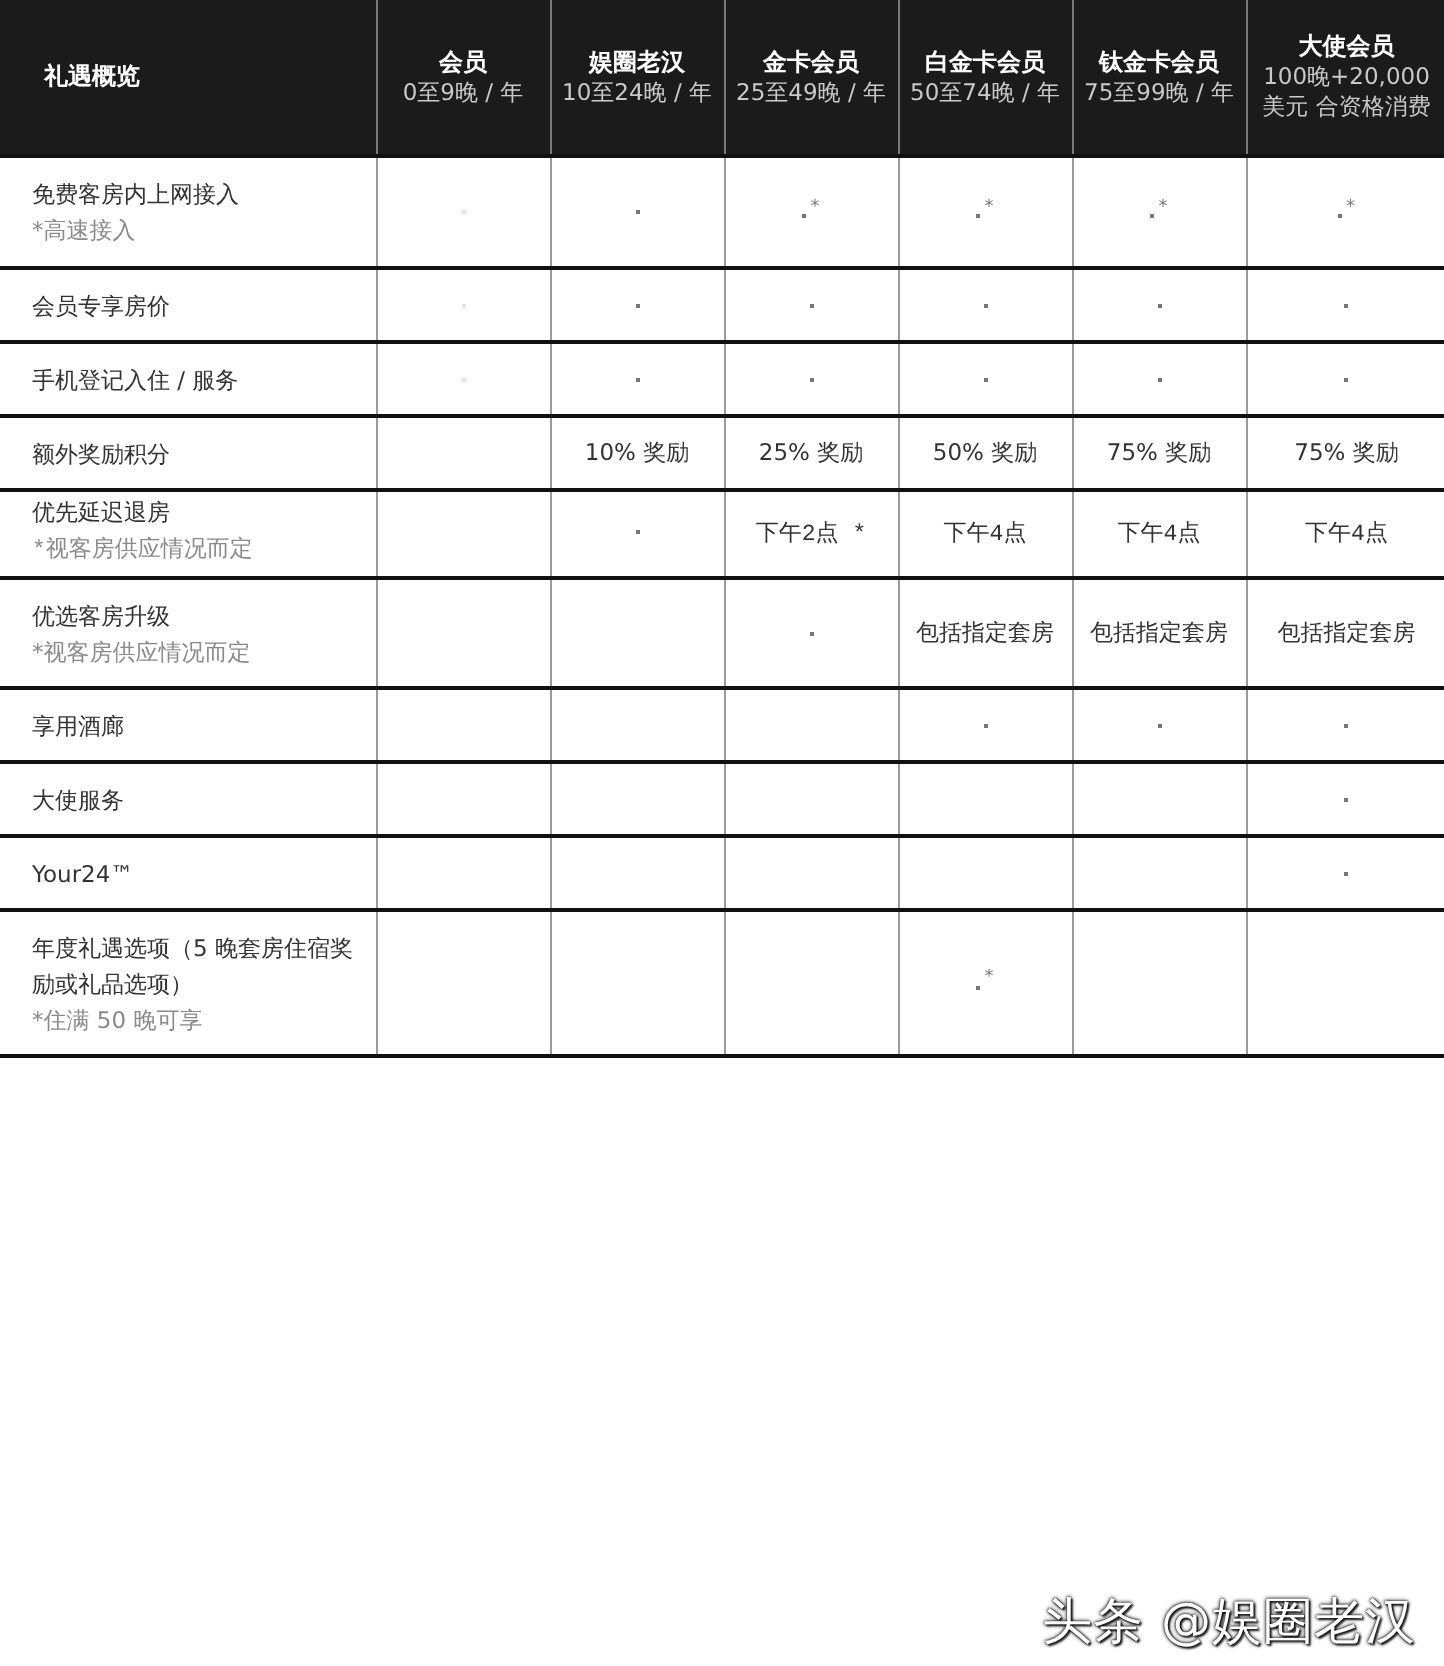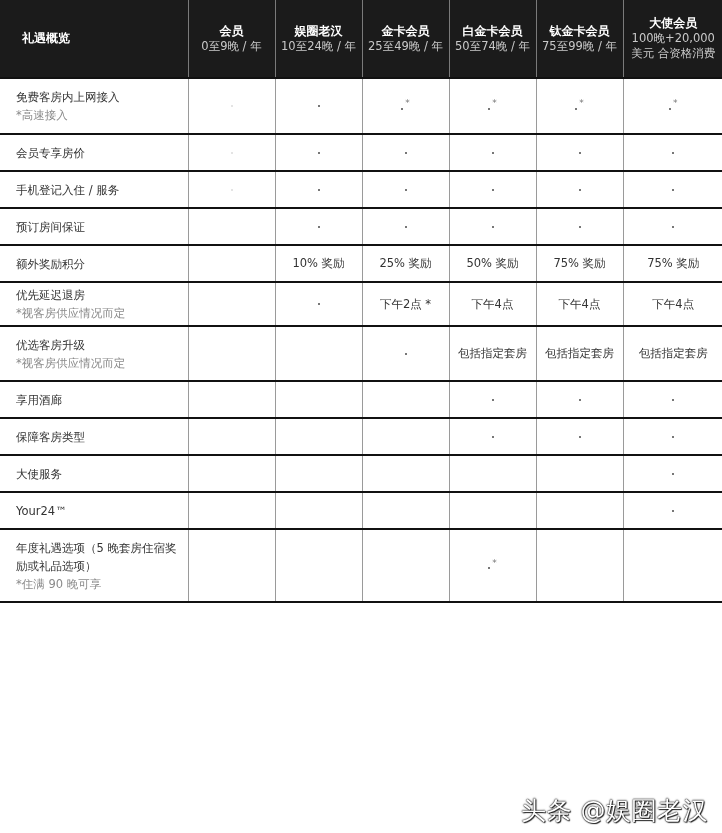--- a/index.html
+++ b/index.html
@@ -100,41 +100,30 @@
         </td>
         <td><span class="dot faint"></span></td>
         <td><span class="dot"></span></td>
         <td><span class="dot"></span></td>
         <td><span class="dot"></span></td>
         <td><span class="dot"></span></td>
         <td><span class="dot"></span></td>
       </tr>
       <tr style="height: 37px;">
         <td class="label">
-          <span class="feat">预订房间保证</span>
-        </td>
-        <td></td>
-        <td><span class="dot"></span></td>
-        <td><span class="dot"></span></td>
-        <td><span class="dot"></span></td>
-        <td><span class="dot"></span></td>
-        <td><span class="dot"></span></td>
-      </tr>
-      <tr style="height: 37px;">
-        <td class="label">
           <span class="feat">额外奖励积分</span>
         </td>
         <td></td>
         <td><span>10% 奖励</span></td>
         <td><span>25% 奖励</span></td>
         <td><span>50% 奖励</span></td>
         <td><span>75% 奖励</span></td>
         <td><span>75% 奖励</span></td>
       </tr>
-      <tr style="height: 42px;">
+      <tr style="height: 42px; font-family: Liberation Mono, monospace;">
         <td class="label">
           <span class="feat">优先延迟退房</span>
           <span class="note">*视客房供应情况而定</span>
         </td>
         <td></td>
         <td><span class="dot"></span></td>
         <td><span>下午2点 *</span></td>
         <td><span>下午4点</span></td>
         <td><span>下午4点</span></td>
         <td><span>下午4点</span></td>
@@ -157,31 +146,20 @@
         </td>
         <td></td>
         <td></td>
         <td></td>
         <td><span class="dot"></span></td>
         <td><span class="dot"></span></td>
         <td><span class="dot"></span></td>
       </tr>
       <tr style="height: 37px;">
         <td class="label">
-          <span class="feat">保障客房类型</span>
-        </td>
-        <td></td>
-        <td></td>
-        <td></td>
-        <td><span class="dot"></span></td>
-        <td><span class="dot"></span></td>
-        <td><span class="dot"></span></td>
-      </tr>
-      <tr style="height: 37px;">
-        <td class="label">
           <span class="feat">大使服务</span>
         </td>
         <td></td>
         <td></td>
         <td></td>
         <td></td>
         <td></td>
         <td><span class="dot"></span></td>
       </tr>
       <tr style="height: 37px;">
@@ -191,21 +169,21 @@
         <td></td>
         <td></td>
         <td></td>
         <td></td>
         <td></td>
         <td><span class="dot"></span></td>
       </tr>
       <tr style="height: 73px; padding-left: 47px;">
         <td class="label">
           <span class="feat">年度礼遇选项（5 晚套房住宿奖励或礼品选项）</span>
-          <span class="note">*住满 90 晚可享</span>
+          <span class="note">*住满 50 晚可享</span>
         </td>
         <td></td>
         <td></td>
         <td></td>
         <td><span class="dot"></span><span class="star">*</span></td>
         <td></td>
         <td></td>
       </tr>
     </tbody>
 </table>

